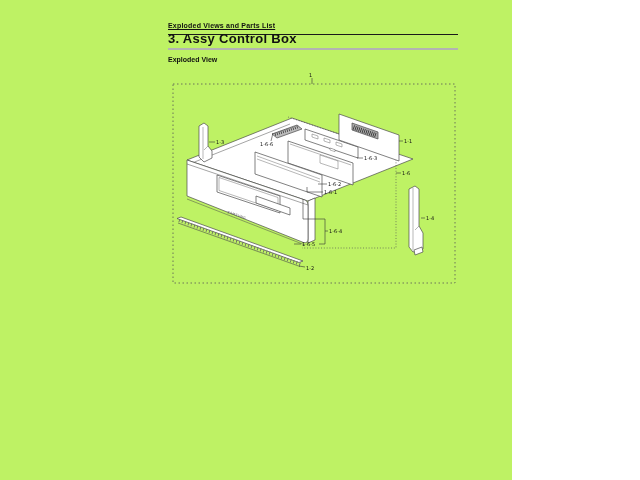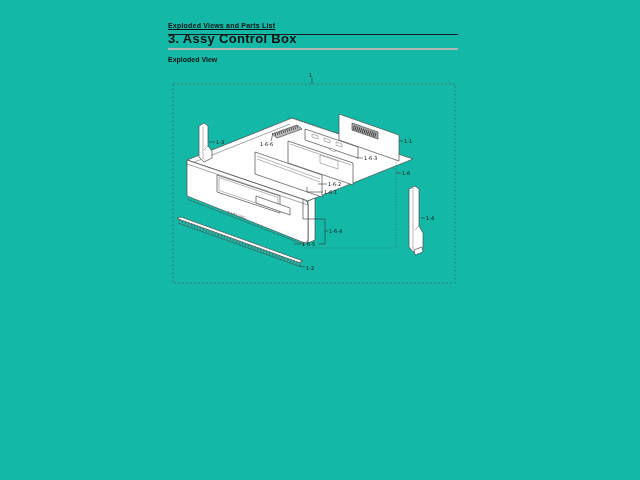--- a/index.html
+++ b/index.html
@@ -1,17 +1,17 @@
 <!DOCTYPE html>
 <html><head>
 <meta charset="utf-8">
 <style>
   html,body{margin:0;padding:0;background:#ffffff;width:640px;height:480px;overflow:hidden;
     font-family:"Liberation Sans","DejaVu Sans",sans-serif;}
-  .page{position:relative;width:640px;height:480px;background:#14b8a6;}
+  .page{position:relative;width:512px;height:480px;background:#bef264;}
   .breadcrumb-wrap{position:absolute;left:168px;top:14px;width:290px;border-bottom:1px solid #1a1a1a;padding-bottom:2px;}
   .breadcrumb{font-size:7px;font-weight:bold;color:#111;text-decoration:underline;letter-spacing:0.2px;}
   .heading{position:absolute;left:168px;top:31px;font-size:13px;font-weight:bold;color:#111;letter-spacing:0.3px;}
   .heading-rule{position:absolute;left:168px;top:48px;width:290px;height:2px;background:#b3b3b3;}
   .subsection{position:absolute;left:168px;top:56px;font-size:7px;font-weight:bold;color:#111;}
   svg text{font-family:"DejaVu Sans",sans-serif;fill:#111;}
   .plabel{font-size:5px;}
   .brand{font-size:3.4px;fill:#555;letter-spacing:0.35px;}
 </style>
 </head>

